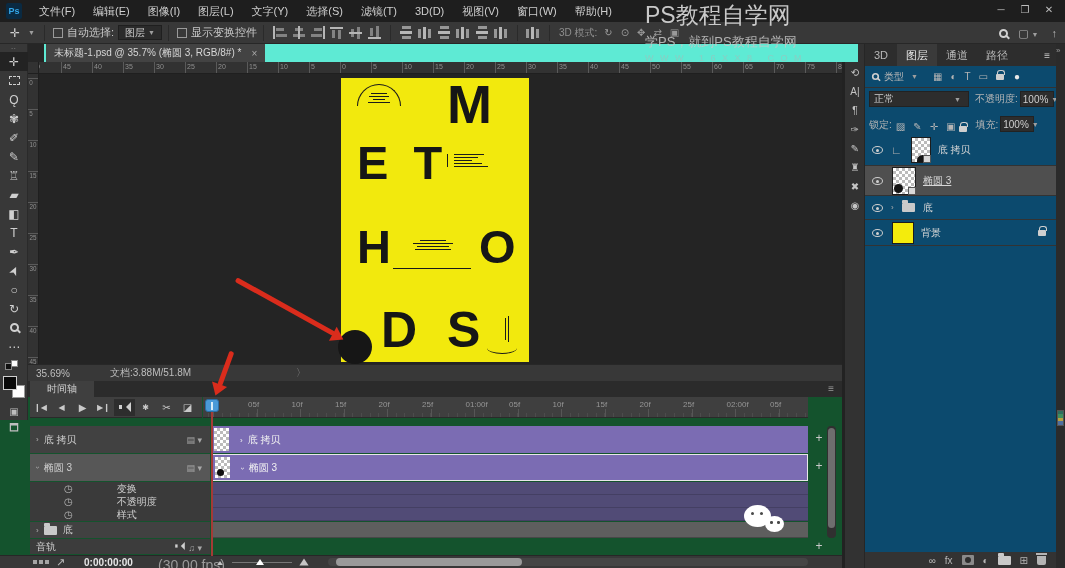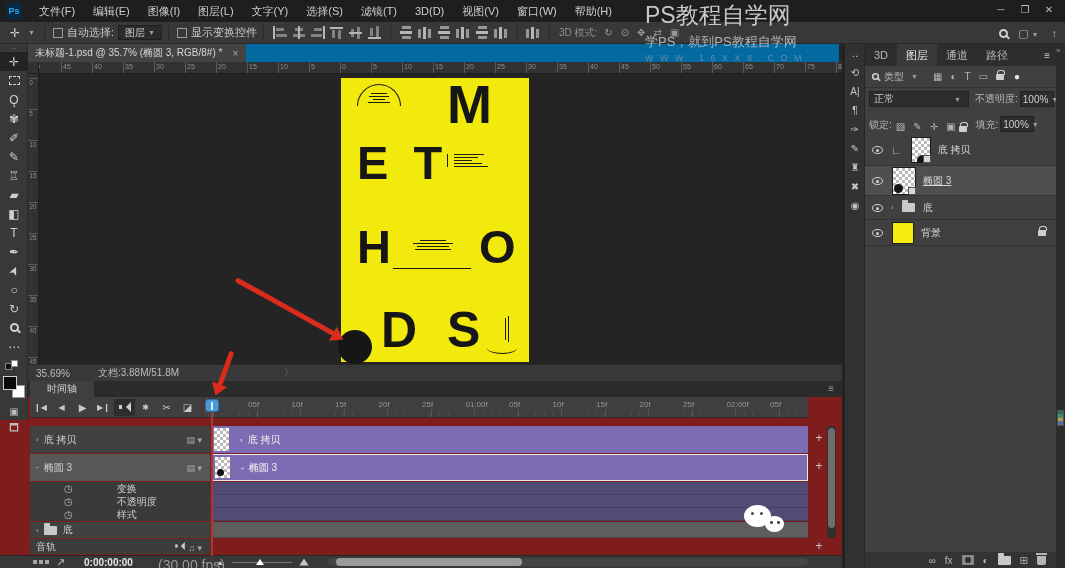--- a/index.html
+++ b/index.html
@@ -28,21 +28,21 @@
 .al-t{background-image:linear-gradient(#cdcdcd,#cdcdcd),linear-gradient(#909090,#909090),linear-gradient(#909090,#909090);background-size:13px 2px,3px 8px,3px 11px;background-position:1px 1px,3px 4px,9px 4px}
 .al-m{background-image:linear-gradient(#cdcdcd,#cdcdcd),linear-gradient(#909090,#909090),linear-gradient(#909090,#909090);background-size:13px 2px,3px 8px,3px 12px;background-position:1px 6px,3px 3px,9px 1px}
 .al-b{background-image:linear-gradient(#cdcdcd,#cdcdcd),linear-gradient(#909090,#909090),linear-gradient(#909090,#909090);background-size:13px 2px,3px 8px,3px 11px;background-position:1px 11px,3px 2px,9px 0px}
 .di-a{background-image:linear-gradient(#a8a8a8,#a8a8a8),linear-gradient(#a8a8a8,#a8a8a8),linear-gradient(#cdcdcd,#cdcdcd);background-size:9px 3px,9px 3px,12px 3px;background-position:3px 0,3px 10px,1px 5px}
 .di-b{background-image:linear-gradient(#a8a8a8,#a8a8a8),linear-gradient(#a8a8a8,#a8a8a8),linear-gradient(#cdcdcd,#cdcdcd);background-size:3px 9px,3px 9px,3px 12px;background-position:0 3px,10px 3px,5px 1px}
 .mode3d{color:#8f8f8f;font-size:10px;margin:0 3px;white-space:nowrap}
 .m3i{color:#9a9a9a;font-size:10px;margin:0 4px}
 #opt-right{position:absolute;right:8px;top:0;height:22px;display:flex;align-items:center;gap:10px}
 
 
-#tabstrip{position:absolute;left:25px;top:44px;width:814px;height:18px;background:#0369a1;z-index:5}
+#tabstrip{position:absolute;left:44px;top:44px;width:814px;height:18px;background:#5eead4;z-index:5}
 #doctab{position:absolute;left:2px;top:0;height:18px;background:#434343;display:flex;align-items:center;padding:0 8px;color:#d6d6d6;font-size:10px;white-space:nowrap}
 #doctab .x{margin-left:10px;color:#aaa;font-size:10px}
 
 
 #toolbar{position:absolute;left:0;top:44px;width:28px;height:376px;background:#383838;border-right:1px solid #2a2a2a;z-index:6}
 #toolbar .grip{text-align:center;color:#777;font-size:8px;height:8px;line-height:6px}
 .tool{width:28px;height:19px;display:flex;align-items:center;justify-content:center;color:#cfcfcf;font-size:12px}
 .tool.sel{background:#232323}
 .marq{width:11px;height:9px;border:1px dashed #cfcfcf}
 .magnify{display:inline-block;width:9px;height:9px;border:2px solid #cfcfcf;border-radius:50%;position:relative}
@@ -70,25 +70,25 @@
 .fp{position:absolute;display:flex;flex-direction:column;gap:2px;align-items:center}
 .fp i{display:block;height:1px;background:#1c1c1c}
 .fp.leftbar{border-left:1px solid #1c1c1c;padding-left:6px;align-items:flex-start}
 #hrule{position:absolute;left:52px;top:190px;width:78px;height:1px;background:#1a1a1a}
 #scurve{position:absolute;left:146px;top:264px;width:30px;height:12px;border-bottom:1.5px solid #1a1a1a;border-radius:50%}
 #blackcircle{position:absolute;left:310px;top:268px;width:34px;height:34px;background:#161616;border-radius:50%;z-index:2}
 
 
 #statusbar{position:absolute;left:28px;top:364px;width:814px;height:17px;background:#383838;border-top:1px solid #272727;display:flex;align-items:center;font-size:10px;color:#bdbdbd}
 #statusbar .z{margin-left:8px}
-#statusbar .info{margin-left:28px}
+#statusbar .info{margin-left:40px}
 #statusbar .ex{margin-left:105px;color:#8f8f8f}
 
 
-#timeline{position:absolute;left:0;top:381px;width:842px;height:187px;background:#7f1d1d;z-index:2}
+#timeline{position:absolute;left:0;top:381px;width:842px;height:187px;background:#14532d;z-index:2}
 #tl-tabrow{position:absolute;left:0;top:0;width:842px;height:16px;background:#2b2b2b}
 #tl-tab{position:absolute;left:30px;top:0;width:64px;height:16px;background:#3f3f3f;color:#d0d0d0;font-size:10px;display:flex;align-items:center;justify-content:center}
 #tl-menu{position:absolute;right:8px;top:2px;color:#9a9a9a;font-size:10px}
 #tl-controls{position:absolute;left:30px;top:16px;width:172px;height:21px;background:#3f3f3f;border-bottom:1px solid #2a2a2a;display:flex;align-items:center}
 #tl-controls .tbtn{width:21px;height:17px;display:flex;align-items:center;justify-content:center;color:#c9c9c9;font-size:8px}
 #tl-controls .tbtn.on{background:#2d2d2d}
 #tl-ruler{position:absolute;left:203px;top:16px;width:605px;height:21px;background:#3f3f3f;border-bottom:1px solid #2a2a2a;
  background-image:repeating-linear-gradient(90deg,#565656 0 1px,transparent 1px 43.5px),repeating-linear-gradient(90deg,#4c4c4c 0 1px,transparent 1px 8.7px);background-position:10px bottom,10px bottom;background-size:100% 8px,100% 4px;background-repeat:repeat-x}
 #tl-ruler .tk{position:absolute;top:3px;font-size:8px;color:#969696}
 .tl-rowL{position:absolute;left:30px;width:180px;background:#414141;display:flex;align-items:center;color:#cfcfcf;font-size:10px}
@@ -112,21 +112,21 @@
 #tl-hscroll{position:absolute;left:336px;top:2px;width:186px;height:8px;background:#9a9a9a;border-radius:4px}
 #tl-hstrack{position:absolute;left:328px;top:2px;width:480px;height:8px;background:#454545;border-radius:4px}
 #playhead{position:absolute;left:205px;top:18px;width:14px;height:13px;background:#4a9ad8;border:1px solid #2a6ea6;border-radius:3px;z-index:8}
 #playhead::after{content:"";position:absolute;left:5px;top:2px;width:2px;height:8px;background:#d9ecf8}
 #ph-line{position:absolute;left:211px;top:31px;width:2px;height:144px;background:#a33b35;z-index:7}
 
 
 #vdivider{position:absolute;left:842px;top:44px;width:3px;height:524px;background:#222}
 #panelicons{position:absolute;left:845px;top:44px;width:20px;height:524px;background:#323232;border-right:1px solid #262626}
 #panelicons .pi{width:20px;height:19px;display:flex;align-items:center;justify-content:center;color:#c5c5c5;font-size:10px}
-#layers{position:absolute;left:865px;top:44px;width:191px;height:524px;background:#404040}
+#layers{position:absolute;left:865px;top:44px;width:191px;height:524px;background:#0c4a6e}
 #lp-tabs{position:absolute;left:0;top:0;width:191px;height:22px;background:#2d2d2d;display:flex;align-items:center}
 #lp-tabs .tab{padding:0 9px;line-height:22px;font-size:11px;color:#b8b8b8}
 #lp-tabs .tab.on{background:#3a3a3a;color:#e8e8e8}
 #lp-tabs .pm{position:absolute;right:6px;color:#c9c9c9;font-size:10px}
 #lp-filter{position:absolute;left:0;top:22px;width:191px;height:22px;display:flex;align-items:center;border-bottom:1px solid #323232}
 #lp-filter .fi{color:#b5b5b5;font-size:10px;margin:0 4px}
 #lp-blend{position:absolute;left:0;top:44px;width:191px;height:22px;display:flex;align-items:center}
 .combo{height:16px;background:#2d2d2d;border:1px solid #222;display:inline-flex;align-items:center;justify-content:space-between;padding:0 4px;color:#cfcfcf;font-size:10px}
 #lp-lock{position:absolute;left:0;top:66px;width:191px;height:22px;display:flex;align-items:flex-end}
 #lp-lock .li{color:#b5b5b5;font-size:10px;margin:0 4px}

